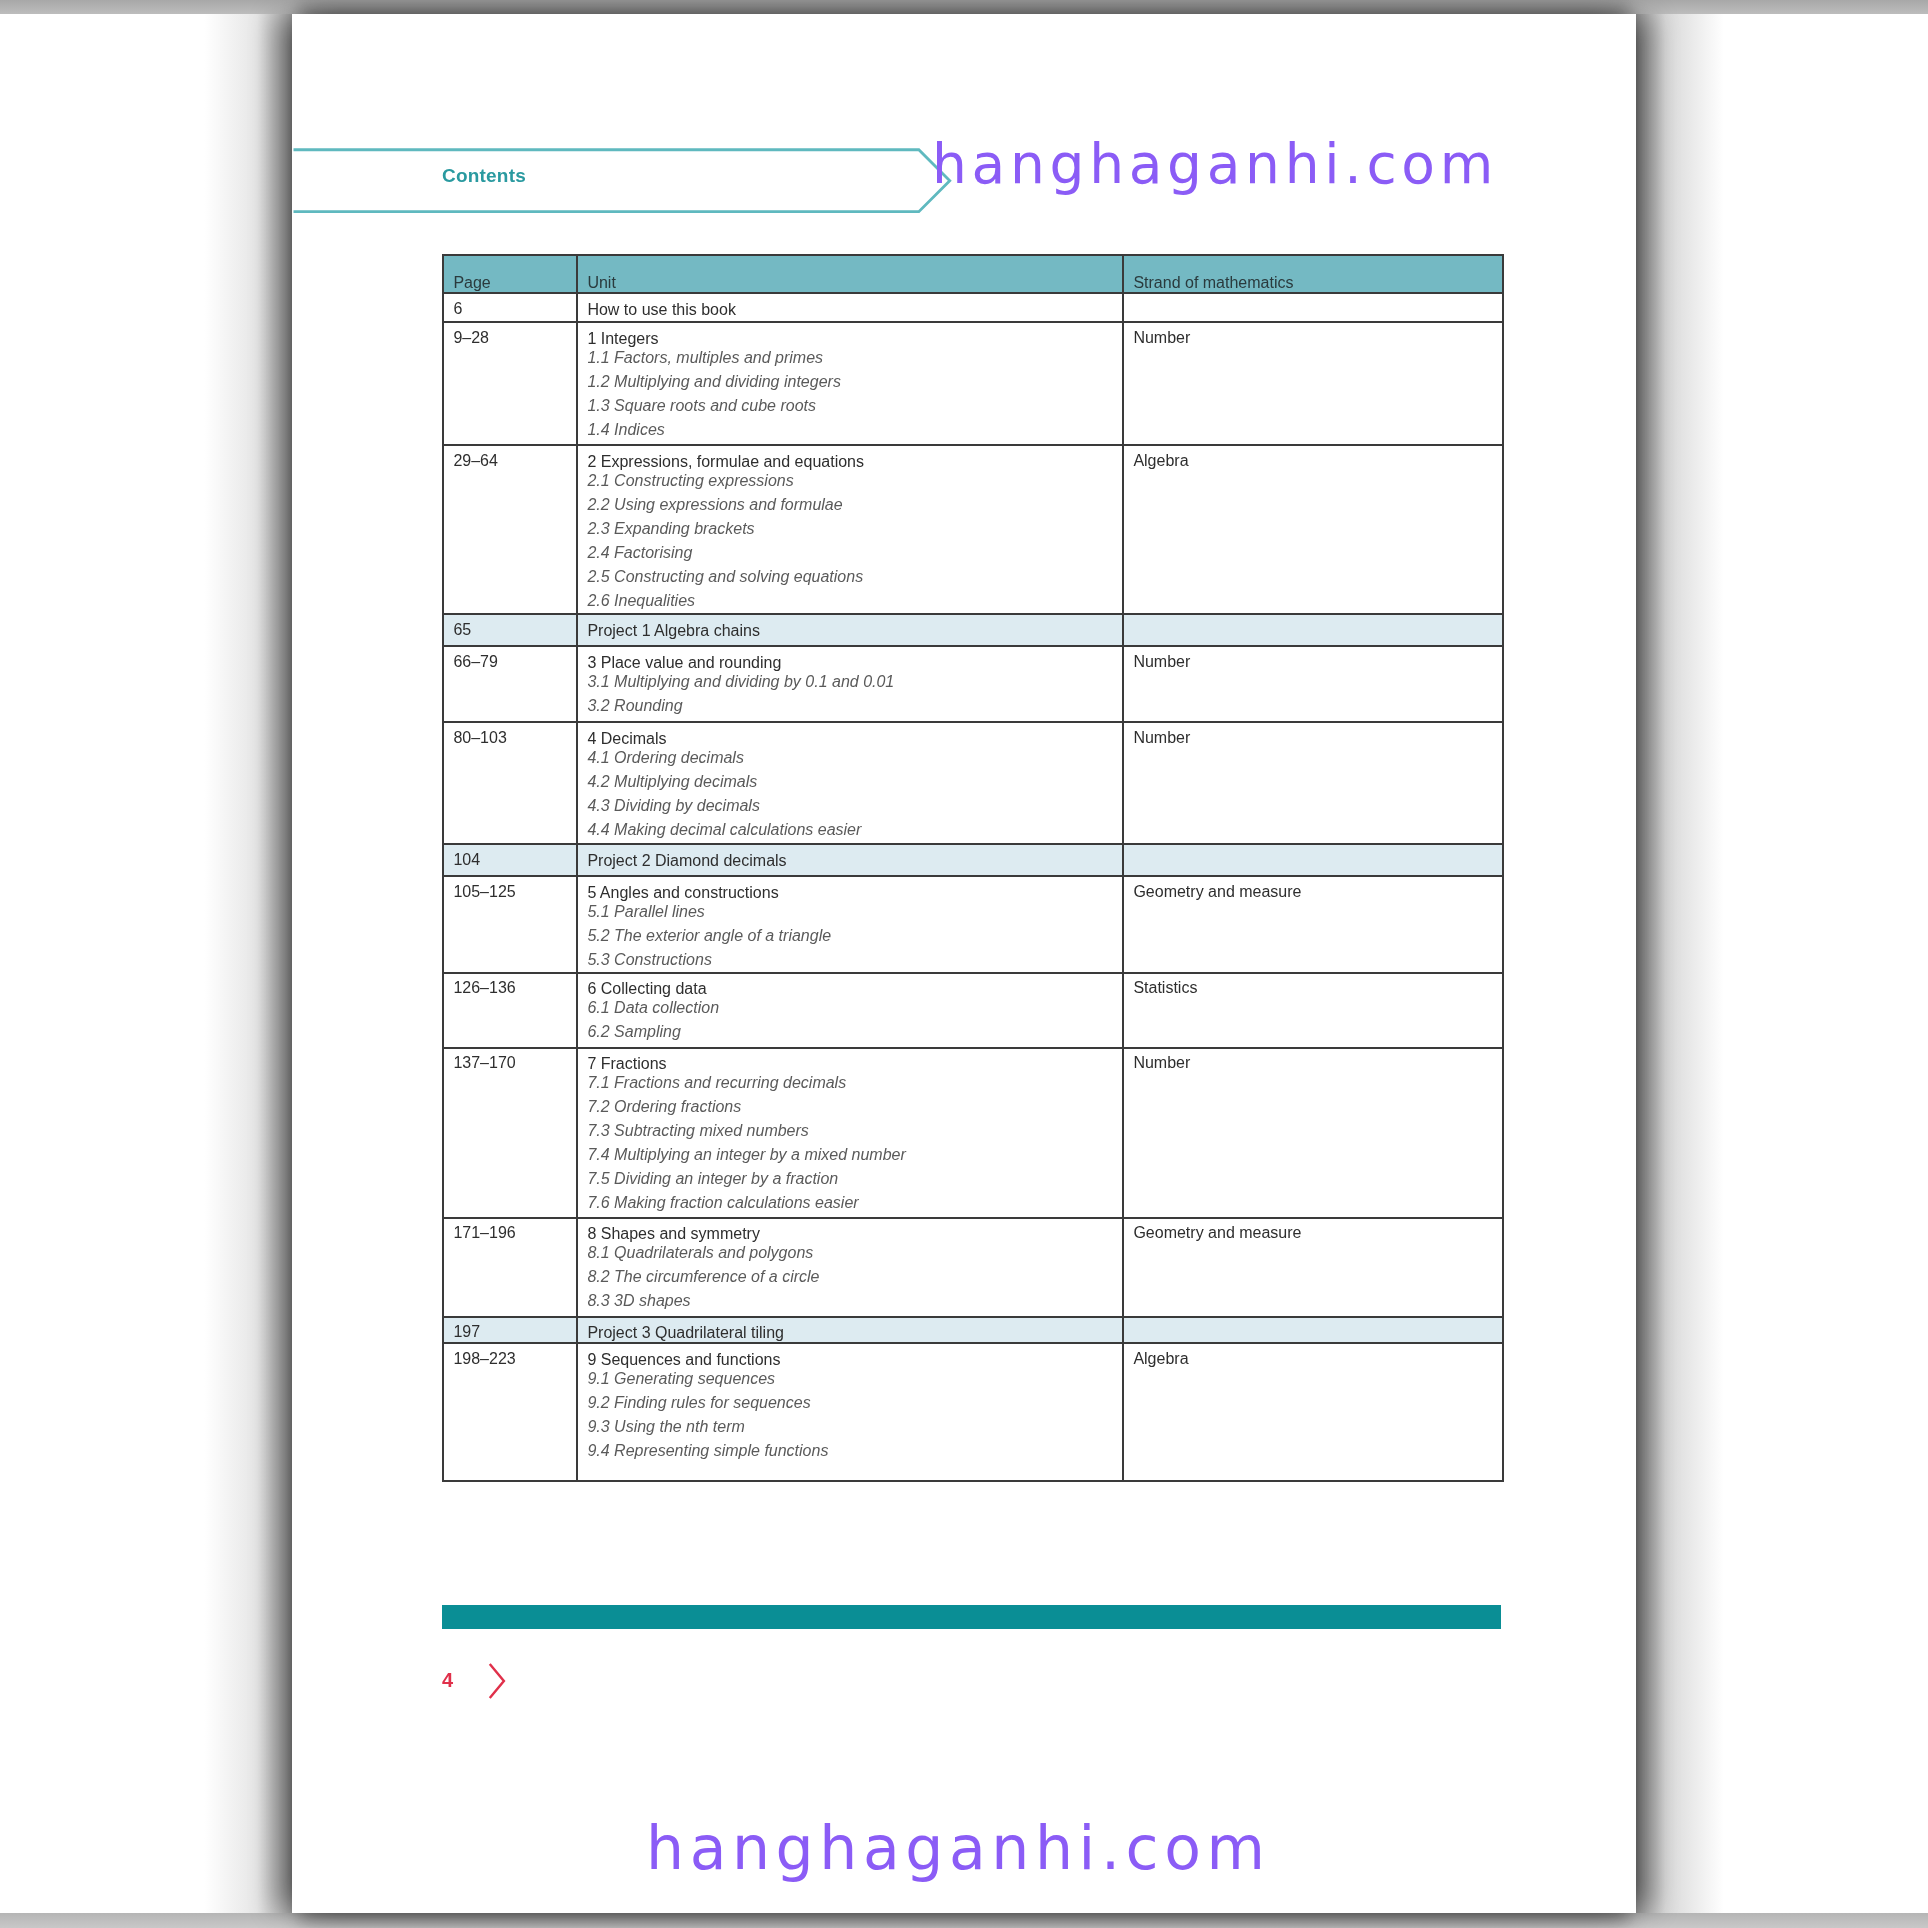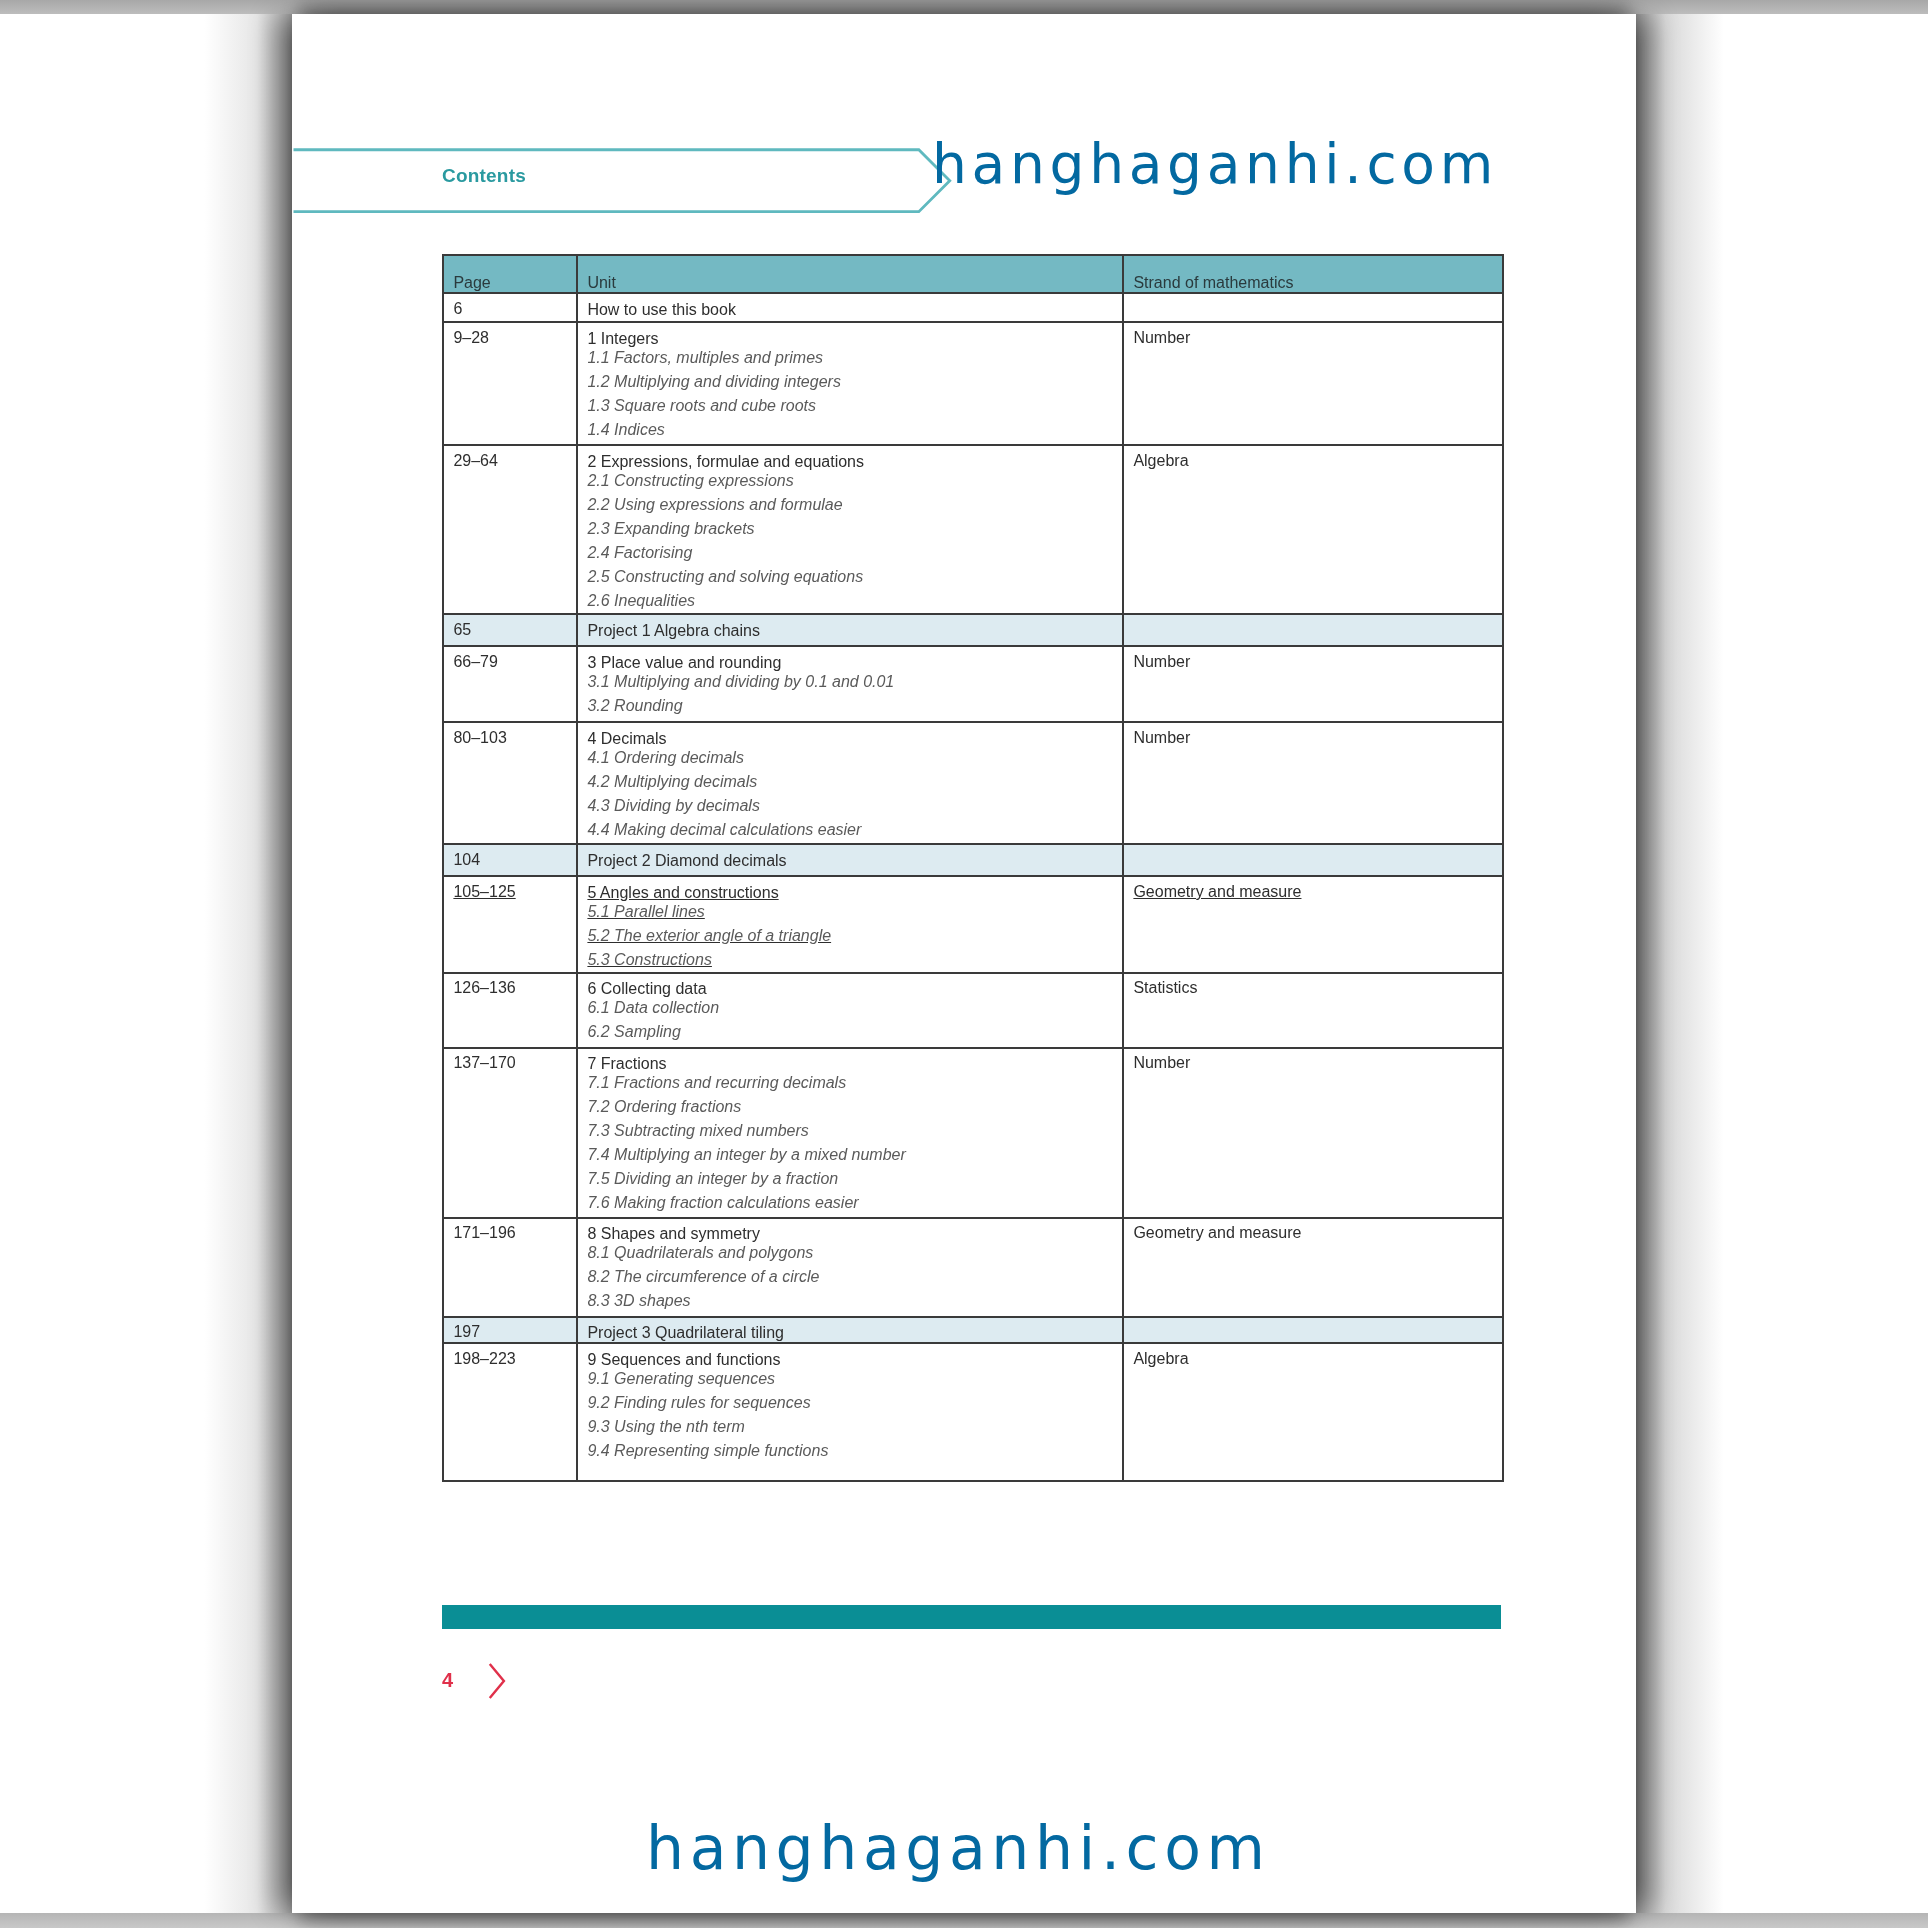--- a/index.html
+++ b/index.html
@@ -28,21 +28,21 @@
   .bg-right {
     position:absolute; left:1636px; top:0; width:293px; height:1928px;
     background:linear-gradient(to right, #9e9e9e 0%, #d8d8d8 10%, #ffffff 30%);
   }
   .banner { position:absolute; left:292px; top:146px; }
   .banner-title {
     position:absolute; left:442px; top:165px;
     color:#2a9aa0; font-weight:bold; font-size:19px; letter-spacing:0.2px;
   }
   .watermark {
-    position:absolute; color:#0369a1; font-family:"DejaVu Sans", sans-serif;
+    position:absolute; color:#8b5cf6; font-family:"DejaVu Sans", sans-serif;
     letter-spacing:4.7px; white-space:nowrap;
   }
   .wm-top { left:932px; top:132px; font-size:55px; }
   .wm-bottom { left:646px; top:1813px; font-size:60px; letter-spacing:5.6px; }
 
   .toc-table {
     position:absolute; left:442px; top:254px; width:1060px;
     border-collapse:collapse; table-layout:fixed;
     font-size:16px; color:#2e2e2e;
   }
@@ -159,21 +159,21 @@
         </td>
         <td class="cell-pad">Number</td>
       </tr>
       <tr class="project" style="height: 32px;">
         <td class="cell-pad">104</td>
         <td class="cell-pad">
           <div class="unit-title">Project 2 Diamond decimals</div>
         </td>
         <td class="cell-pad"></td>
       </tr>
-      <tr style="height: 96px; text-decoration: underline;">
+      <tr style="height: 96px;">
         <td class="cell-pad">105–125</td>
         <td class="cell-pad">
           <div class="unit-title">5  Angles and constructions</div>
           <div class="unit-sub" style="margin-top: -1.9px;">5.1 Parallel lines</div>
           <div class="unit-sub">5.2 The exterior angle of a triangle</div>
           <div class="unit-sub">5.3 Constructions</div>
         </td>
         <td class="cell-pad">Geometry and measure</td>
       </tr>
       <tr style="height: 75px;">

